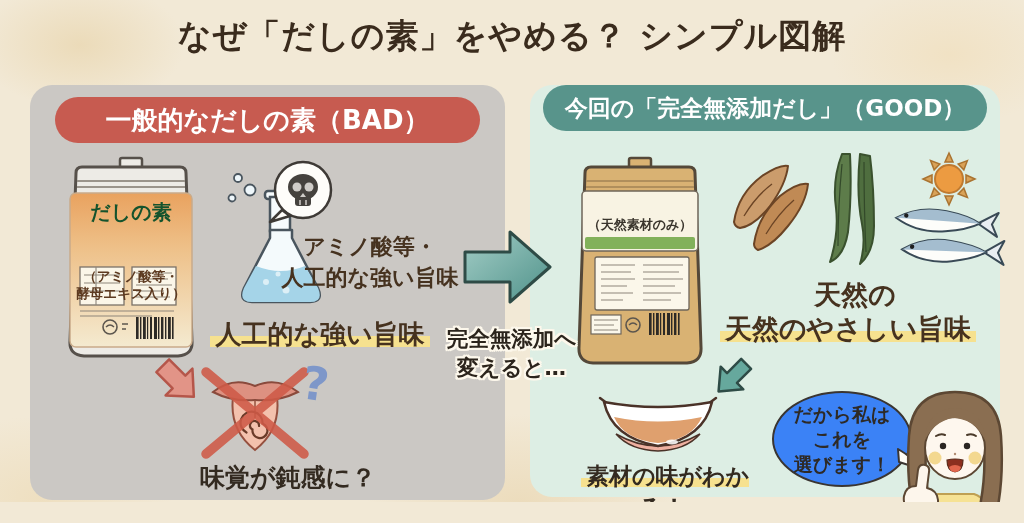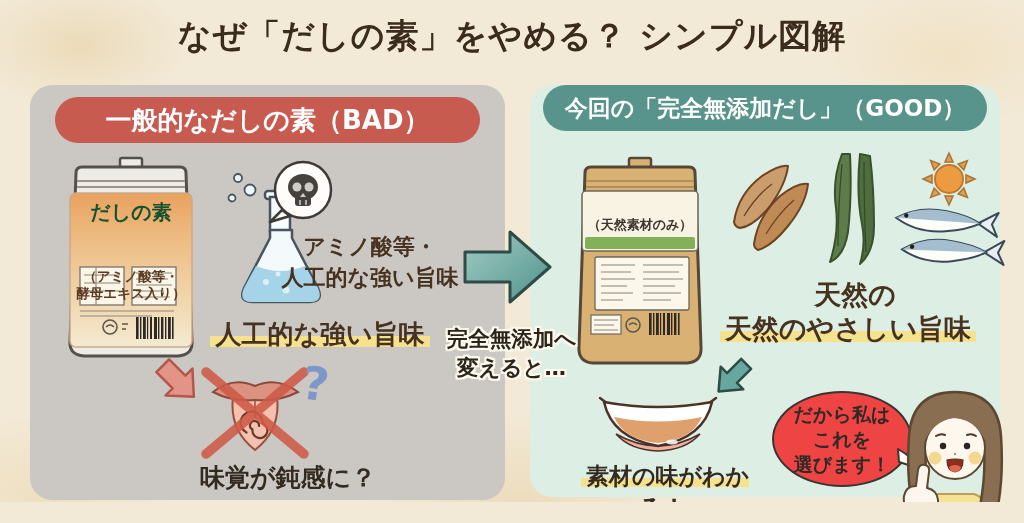--- a/index.html
+++ b/index.html
@@ -33,21 +33,21 @@
   #transition-text{left:424px;top:324px;width:175px;font-size:21.5px;line-height:29px;color:#2b241c;font-weight:800;z-index:6;
     text-shadow:-2px -2px 0 #fdf8ec,2px -2px 0 #fdf8ec,-2px 2px 0 #fdf8ec,2px 2px 0 #fdf8ec,0 2px 0 #fdf8ec,0 -2px 0 #fdf8ec,2px 0 0 #fdf8ec,-2px 0 0 #fdf8ec;}
   .pkg{position:absolute;}
   .pkg .lbl{position:absolute;width:100%;text-align:center;}
   #pkg-bad{left:26px;top:70px;width:150px;height:205px;}
   #pkg-bad .t1{top:44px;left:14px;width:122px;font-size:20px;color:#14532d;font-weight:800;}
   #pkg-bad .t2{top:70px;left:10px;width:130px;font-size:13.5px;line-height:17px;color:#5d3a20;font-weight:700;margin-top:43px;}
   #pkg-good{left:35px;top:70px;width:150px;height:212px;}
   #pkg-good .t1{top:38px;left:17px;width:116px;font-size:20px;color:#2e2a24;font-weight:800;}
   #pkg-good .t2{top:61px;left:14px;width:122px;font-size:13px;color:#3a352d;font-weight:700;}
-  #bubble{left:242px;top:306px;width:136px;height:92px;background:#ef4444;border:2.5px solid #3a3531;border-radius:50%;z-index:7;}
+  #bubble{left:242px;top:306px;width:136px;height:92px;background:#3b82f6;border:2.5px solid #3a3531;border-radius:50%;z-index:7;}
   #bubble .txt{width:100%;top:9px;font-size:19px;line-height:25px;font-weight:800;color:#2e2a26;}
   svg{display:block;overflow:visible;}
 </style>
 </head>
 <body>
 
 <div id="stage">
 
   <div id="title" class="abs ctr">なぜ「だしの素」をやめる？ シンプル図解</div>
 

